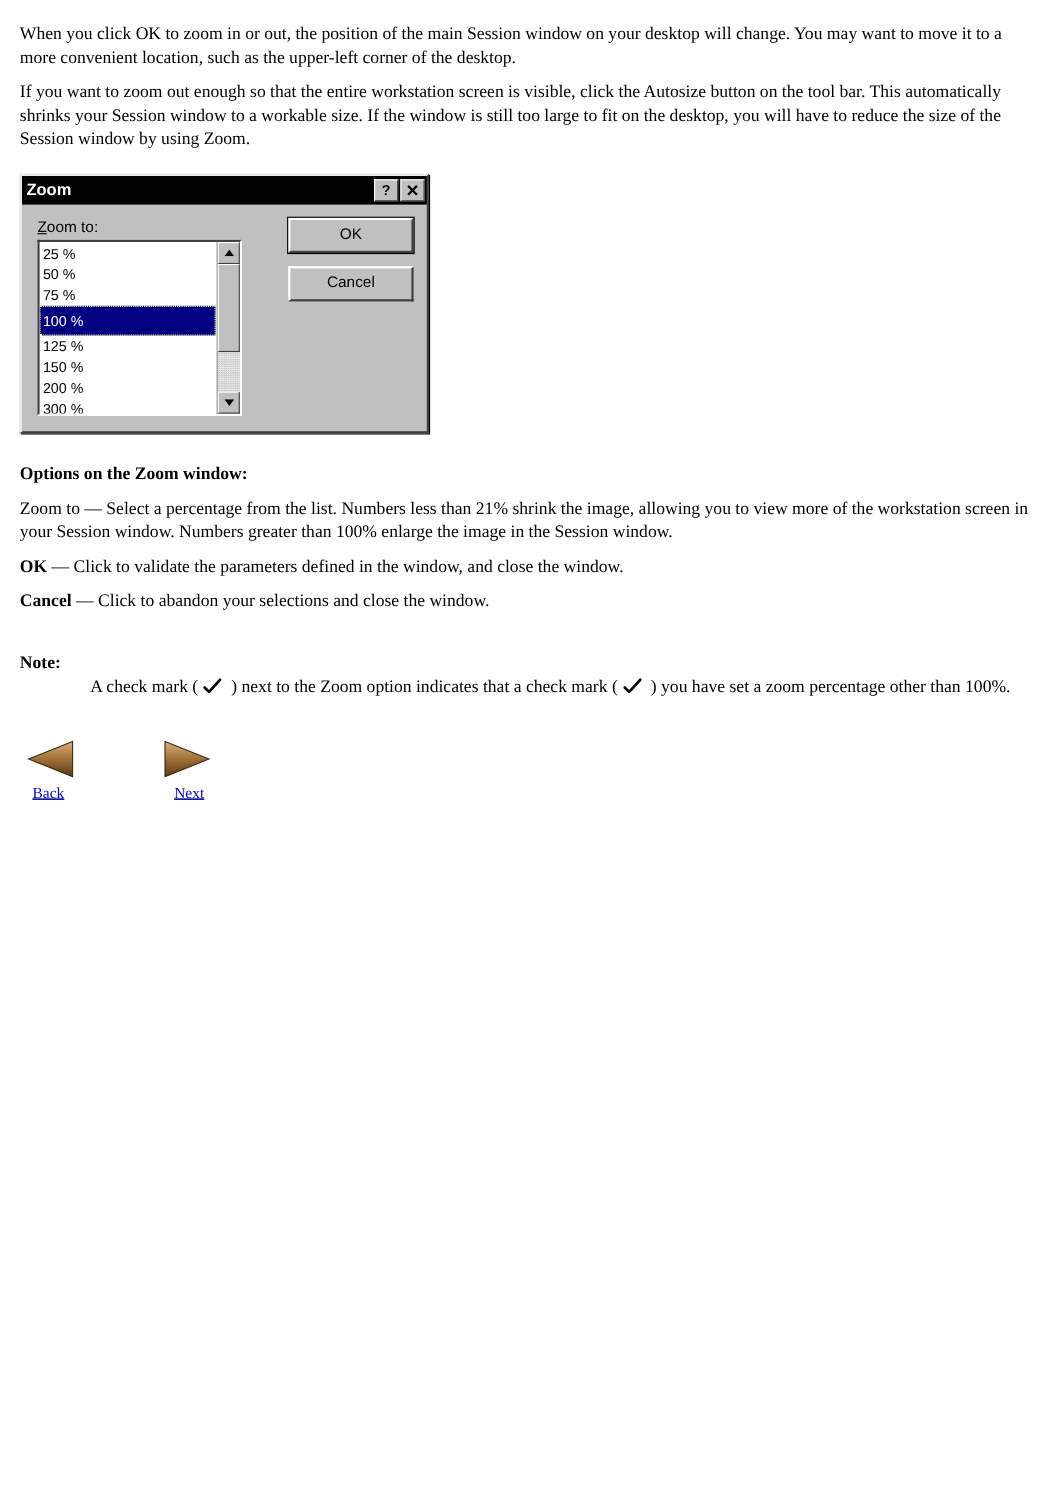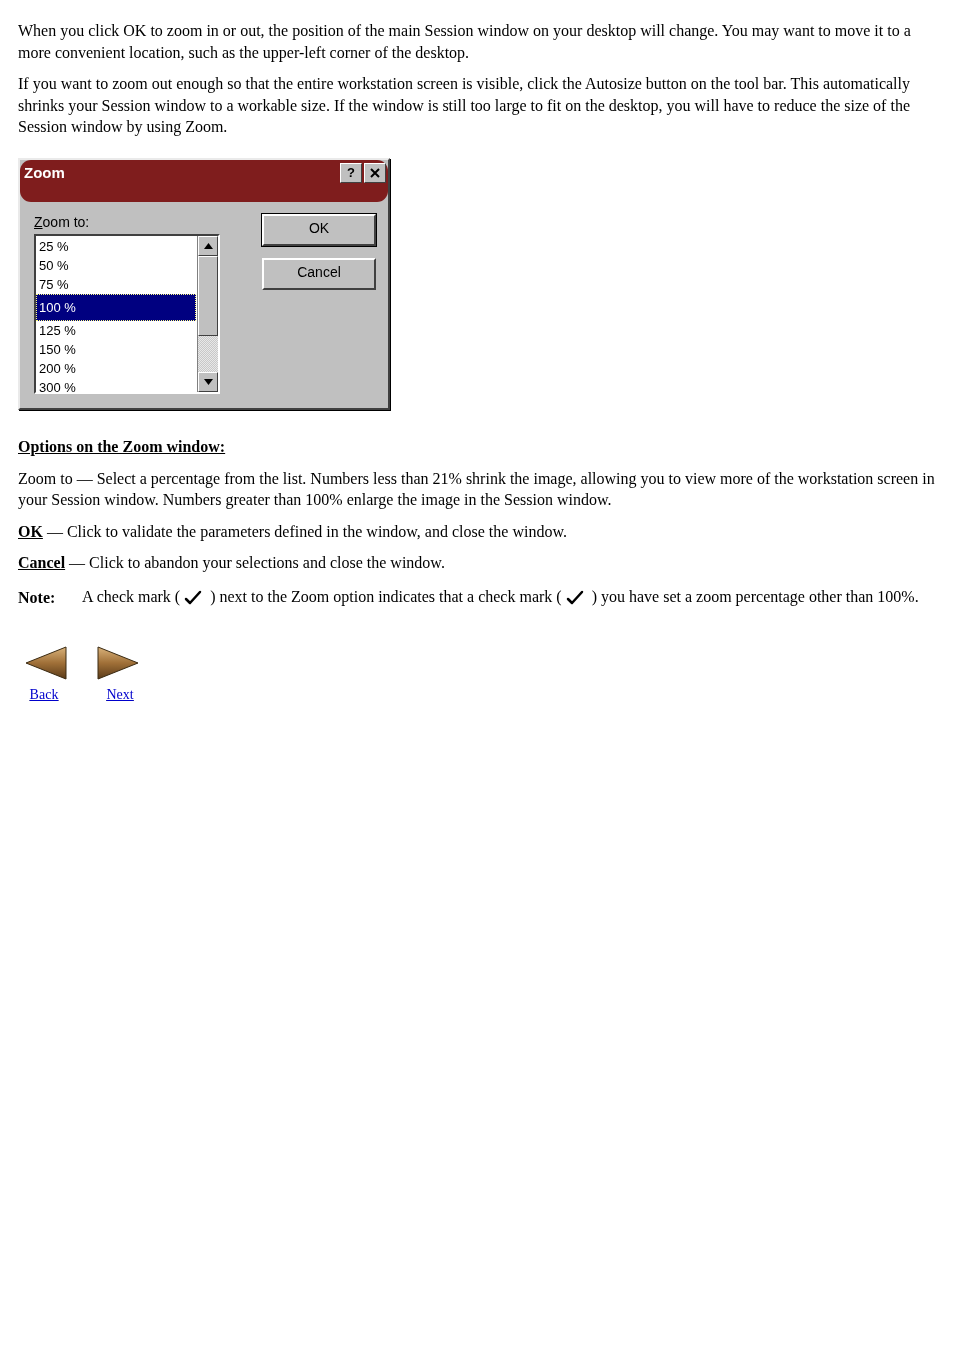--- a/index.html
+++ b/index.html
@@ -30,29 +30,28 @@
     border-top: 2px solid #eaeaea;
     border-left: 2px solid #eaeaea;
     border-right: 2px solid #404040;
     border-bottom: 2px solid #404040;
     box-shadow: 1px 1px 0 #000;
     font-family: "Microsoft Sans Serif", Tahoma, Arial, sans-serif;
     font-size: 14px;
     color: #000;
   }
   .titlebar {
-    background: #7f1d1d;
+    background: #000000;
     color: #ffffff;
     display: flex;
     align-items: center;
-    padding: 2px 2px 18px 4px;
+    padding: 2px 2px 2px 4px;
     font-weight: bold;
     font-size: 15px;
     height: 22px;
-    border-radius: 11px;
   }
   .titlebar .title-text { flex: 1; }
   .tbtn {
     width: 20px; height: 18px;
     background: #c0c0c0;
     border-top: 1px solid #ffffff;
     border-left: 1px solid #ffffff;
     border-right: 1px solid #404040;
     border-bottom: 1px solid #404040;
     margin-left: 2px;
@@ -144,36 +143,36 @@
     border-right: 2px solid #404040;
     border-bottom: 2px solid #404040;
     text-align: center;
     line-height: 24px;
     margin-bottom: 12px;
     font-size: 14px;
   }
   .dbtn.default { outline: 1px solid #000000; }
 
   
-  .bold { font-weight: bold; text-decoration: underline; }
+  .bold { font-weight: bold; }
   .note-row { display: flex; margin-top: 14px; align-items: center; }
   .note-label { width: 64px; font-weight: bold; }
-  .note-text { flex: 1; }
+  .note-text { flex: 1; margin-top: 44px; }
   .check {
     display: inline-block;
     width: 22px;
     vertical-align: middle;
   }
   .check svg { vertical-align: -3px; }
 
   
   .nav {
     margin-top: 32px;
     display: flex;
-    gap: 24px;
+    gap: 76px;
     text-decoration: underline;
   }
   .nav a {
     color: #0000cc;
     text-decoration: none;
     display: flex;
     flex-direction: column;
     align-items: center;
     font-size: 14px;
   }

